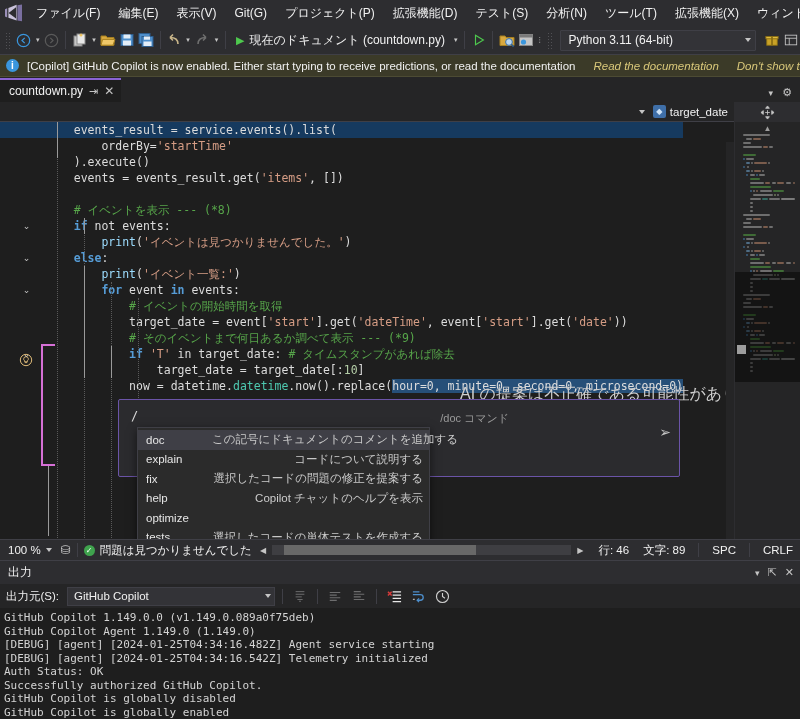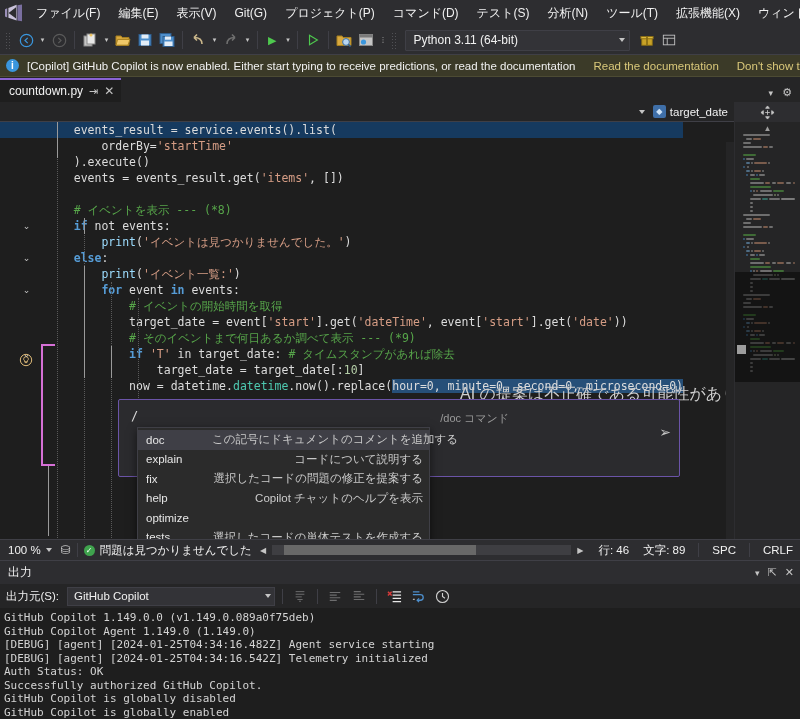--- a/index.html
+++ b/index.html
@@ -43,21 +43,21 @@
   .caret { width: 0; height: 0; border-left: 3.5px solid transparent; border-right: 3.5px solid transparent; border-top: 4px solid #c5c5c5; }
 
   
   .infobar {
     height: 22px; background: #3b3a28; display: flex; align-items: center;
     flex: 0 0 22px; padding: 0 6px; gap: 8px; font-size: 11.5px; color: #f0f0f0;
     border-bottom: 1px solid #4c4b33; overflow: hidden; white-space: nowrap;
   }
   .info-icon { width: 13px; height: 13px; border-radius: 50%; background: #3a96dd; color: #fff;
     font-size: 10px; font-weight: bold; display: flex; align-items: center; justify-content: center; flex: 0 0 13px; }
-  .info-link { color: #d9c87a; text-decoration: none; }
+  .info-link { color: #d9c87a; text-decoration: none; font-style: italic; }
 
   
   .tabstrip { height: 25px; background: #252526; display: flex; align-items: flex-end; flex: 0 0 25px; position: relative; }
   .tab {
     height: 24px; background: #1e1e1e; border-top: 2px solid #8a63d2;
     display: flex; align-items: center; gap: 6px; padding: 0 7px 0 9px; font-size: 12px;
     color: #f1f1f1; position: relative;
   }
   .tab .pin, .tab .x { color: #c5c5c5; font-size: 11px; line-height: 1; }
   .tab .x { font-size: 12px; }
@@ -185,21 +185,21 @@
         <path d="M13.4 1.2 L18 0.4 L18 17.2 L13.4 16.4 Z" fill="#7a6fa0"></path>
         <path d="M4.6 9 L12 3.3 L12 14.4 Z" fill="#2d2d30"></path>
       </svg>
     </div>
     <div id="menu-items" style="display:flex;align-items:center">
         <div class="menu-item">ファイル(F)</div>
         <div class="menu-item">編集(E)</div>
         <div class="menu-item">表示(V)</div>
         <div class="menu-item">Git(G)</div>
         <div class="menu-item">プロジェクト(P)</div>
-        <div class="menu-item">コマンド(D)</div>
+        <div class="menu-item">拡張機能(D)</div>
         <div class="menu-item">テスト(S)</div>
         <div class="menu-item">分析(N)</div>
         <div class="menu-item">ツール(T)</div>
         <div class="menu-item">拡張機能(X)</div>
         <div class="menu-item">ウィンドウ(W)</div>
       </div>
   </div>
 
   <div class="toolbar">
     <div class="tb-grip"></div>
@@ -259,20 +259,21 @@
     <div class="tb-btn">
       <svg width="16" height="16" viewBox="0 0 16 16">
           <path d="M4 12 C4 7 8 5.5 12 5.5 M12 5.5 l-3-3 M12 5.5 l-3 3" fill="none" stroke="#6e6e6e" stroke-width="1.6"></path>
         </svg>
     </div>
     <div class="tb-arrow">▾</div>
     <div class="tb-sep"></div>
 
     <div class="tb-startlabel">
       <span style="color:#4ec94e;font-size:11px;">▶</span>
+      <span>現在のドキュメント (countdown.py)</span>
     </div>
     <div class="tb-arrow">▾</div>
     <div class="tb-sep"></div>
 
     <div class="tb-btn">
       <svg width="14" height="14" viewBox="0 0 16 16">
           <path d="M4 2.6 L13 8 L4 13.4 Z" fill="none" stroke="#4ec94e" stroke-width="1.3"></path>
         </svg>
     </div>
     <div class="tb-sep"></div>

